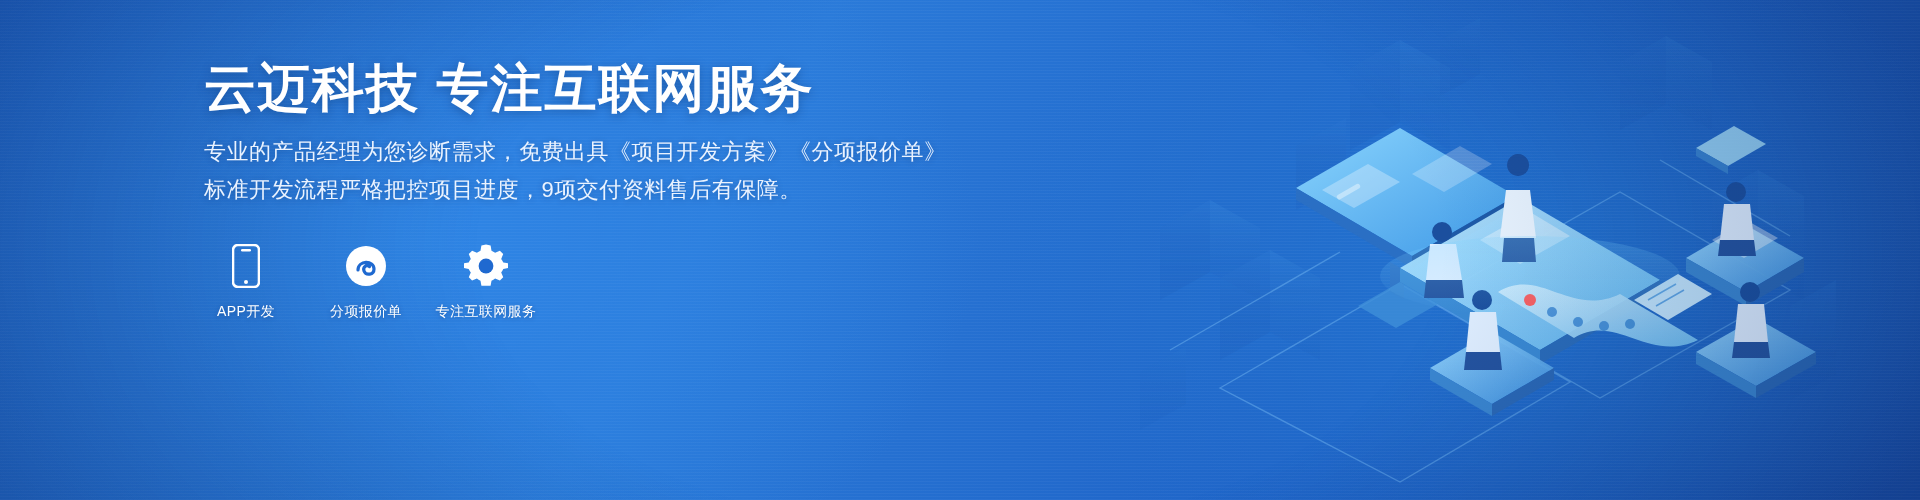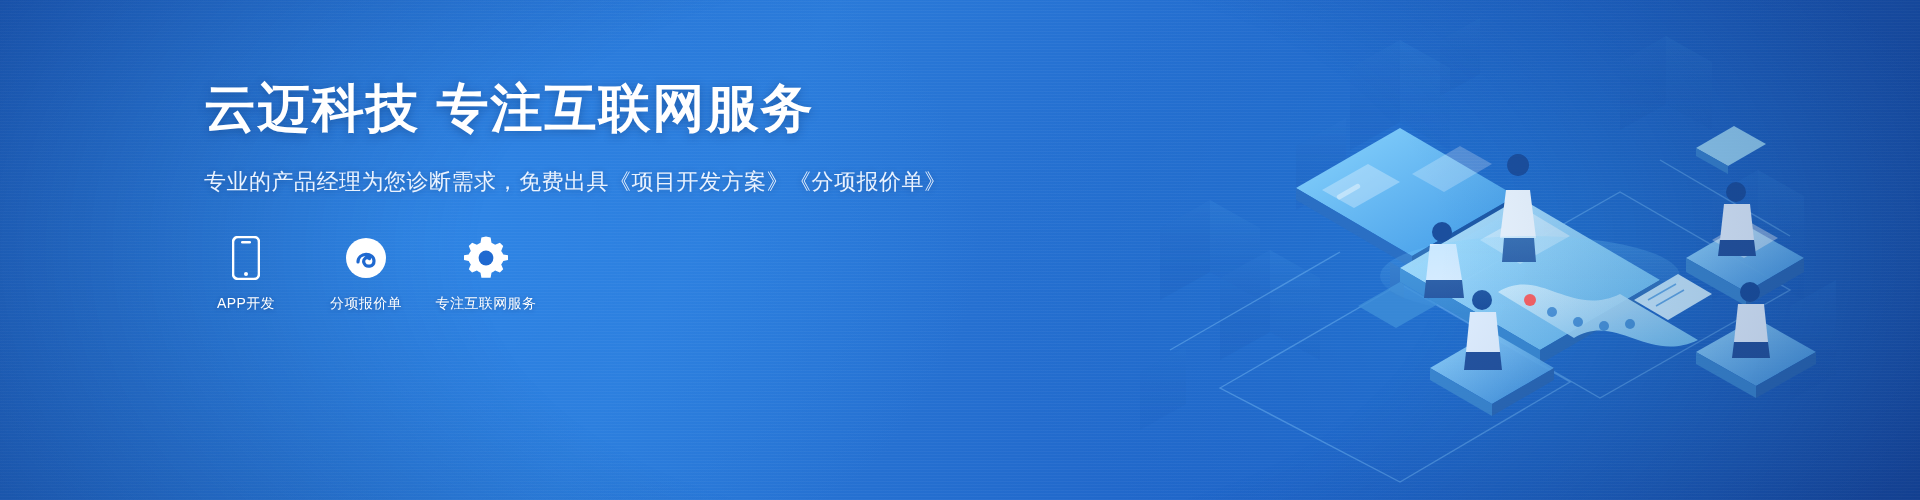--- a/index.html
+++ b/index.html
@@ -29,34 +29,34 @@
   }
   .vignette {
     position:absolute; inset:0;
     background:radial-gradient(ellipse 1200px 700px at 50% 50%, rgba(0,0,0,0) 40%, rgba(10,40,95,.38) 100%);
     pointer-events:none;
   }
 
   
   .content {
     position:absolute;
-    left:204px; top:80px;
+    left:204px; top:60px;
     width:920px;
   }
   .headline {
     font-size:52px;
     font-weight:bold;
     color:#ffffff;
     letter-spacing:2px;
     line-height:1.1;
     text-shadow:0 2px 10px rgba(5,35,85,.35);
     white-space:nowrap;
   }
   .subtitle {
-    margin-top:26px;
+    margin-top:16px;
     color:#eaf3ff;
     font-size:22px;
     line-height:1.72;
     letter-spacing:.5px;
     text-shadow:0 1px 6px rgba(5,35,85,.3);
     white-space:nowrap;
   }
   .subtitle .line { display:block; }
 
   
@@ -255,20 +255,21 @@
   </div>
 
   <div class="vignette"></div>
 
   <div class="content">
 
     <h1 class="headline">云迈科技 专注互联网服务</h1>
 
     <div class="subtitle">
       <span class="line">专业的产品经理为您诊断需求，免费出具《项目开发方案》《分项报价单》</span>
+      <span class="line">标准开发流程严格把控项目进度，9项交付资料售后有保障。</span>
     </div>
 
     <div class="services">
 
       <div class="service">
         <span class="glyph">
           <svg width="28" height="44" viewBox="0 0 28 44">
             <rect x="1" y="1" width="26" height="42" rx="5" fill="none" stroke="#ffffff" stroke-width="2.6"></rect>
             <rect x="9" y="5" width="10" height="2.6" rx="1.3" fill="#ffffff"></rect>
             <circle cx="14" cy="38" r="2" fill="#ffffff"></circle>

